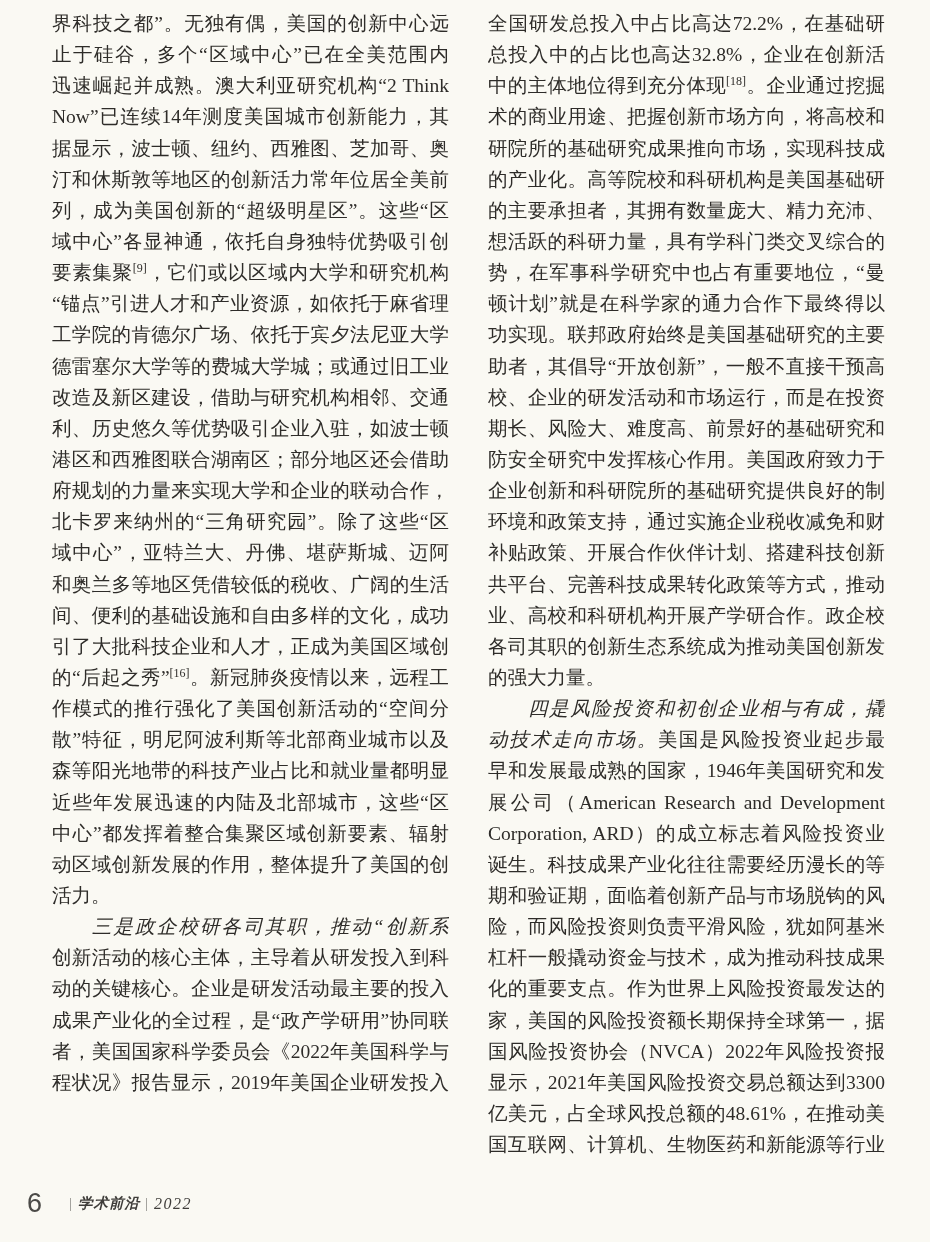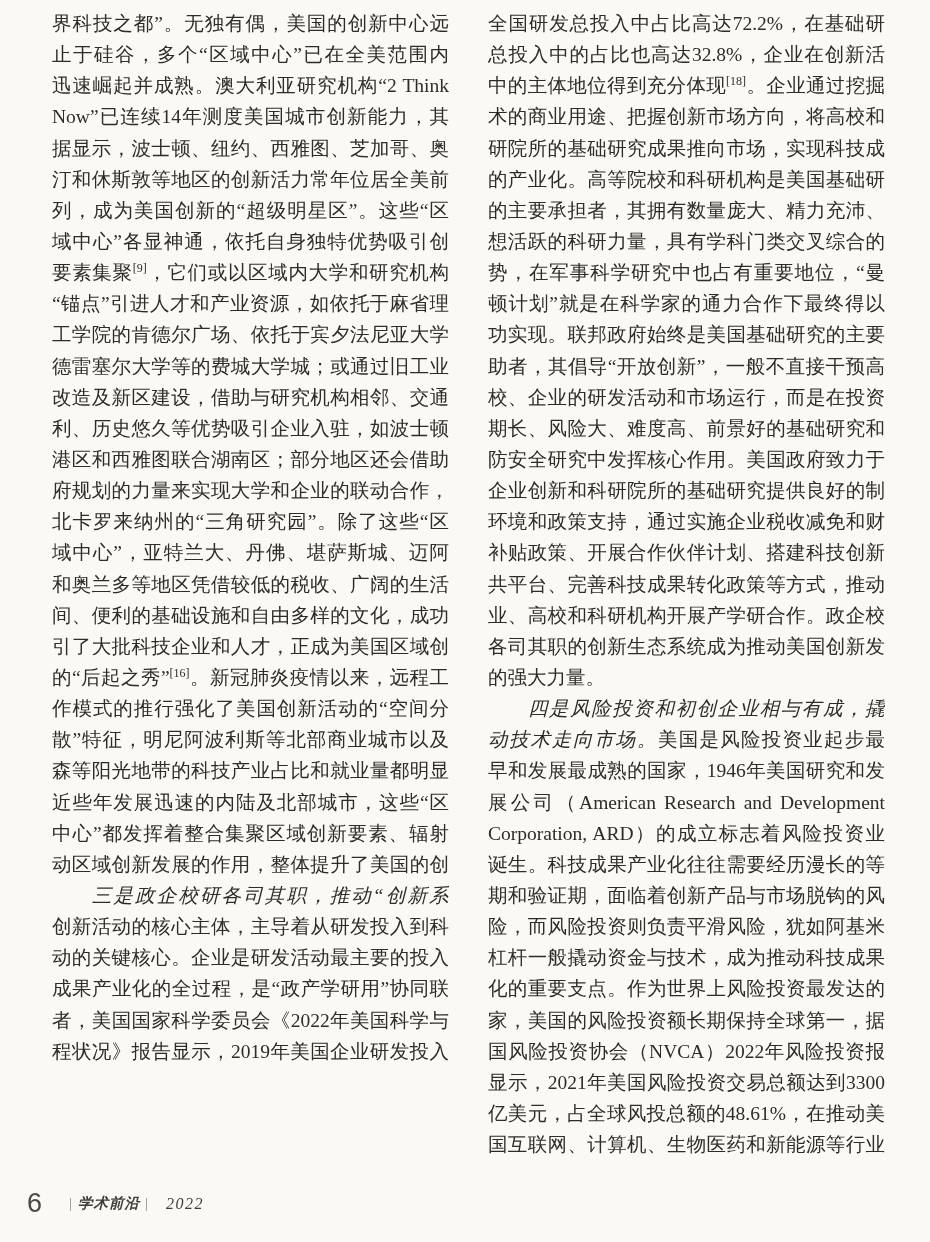--- a/index.html
+++ b/index.html
@@ -76,21 +76,20 @@
   }
   .bar {
     font-weight: 400;
     font-style: normal;
     font-size: 15px;
     margin: 0 5px;
     transform: scaleX(0.6);
     display: inline-block;
   }
   .year {
-    margin-left: 12px;
     font-size: 16px;
     font-style: italic;
     letter-spacing: 1.5px;
     font-weight: 500;
   }
 </style>
 </head>
 <body>
 
 <div class="page" style="--page-bg: #faf9f3; --ink: #2e2c29;">
@@ -117,20 +116,21 @@
         <div class="line"><span>和奥兰多等地区凭借较低的税收、广阔的生活空</span></div>
         <div class="line"><span>间、便利的基础设施和自由多样的文化，成功吸</span></div>
         <div class="line"><span>引了大批科技企业和人才，正成为美国区域创新</span></div>
         <div class="line"><span>的“后起之秀”</span><sup>[16]</sup><span>。新冠肺炎疫情以来，远程工</span></div>
         <div class="line"><span>作模式的推行强化了美国创新活动的“空间分</span></div>
         <div class="line"><span>散”特征，明尼阿波利斯等北部商业城市以及图</span></div>
         <div class="line"><span>森等阳光地带的科技产业占比和就业量都明显上</span></div>
         <div class="line"><span>近些年发展迅速的内陆及北部城市，这些“区域</span></div>
         <div class="line"><span>中心”都发挥着整合集聚区域创新要素、辐射带</span></div>
         <div class="line"><span>动区域创新发展的作用，整体提升了美国的创新</span></div>
+        <div class="line end"><span>活力。</span></div>
         <div class="line indent"><span class="kai">三是政企校研各司其职，推动“创新系统”</span></div>
         <div class="line"><span>创新活动的核心主体，主导着从研发投入到科技</span></div>
         <div class="line"><span>动的关键核心。企业是研发活动最主要的投入</span></div>
         <div class="line"><span>成果产业化的全过程，是“政产学研用”协同联</span></div>
         <div class="line"><span>者，美国国家科学委员会《2022年美国科学与工</span></div>
         <div class="line"><span>程状况》报告显示，2019年美国企业研发投入在</span></div>
       </div>
     <div class="column" id="col-1">
         <div class="line"><span>全国研发总投入中占比高达72.2%，在基础研究</span></div>
         <div class="line"><span>总投入中的占比也高达32.8%，企业在创新活动</span></div>

